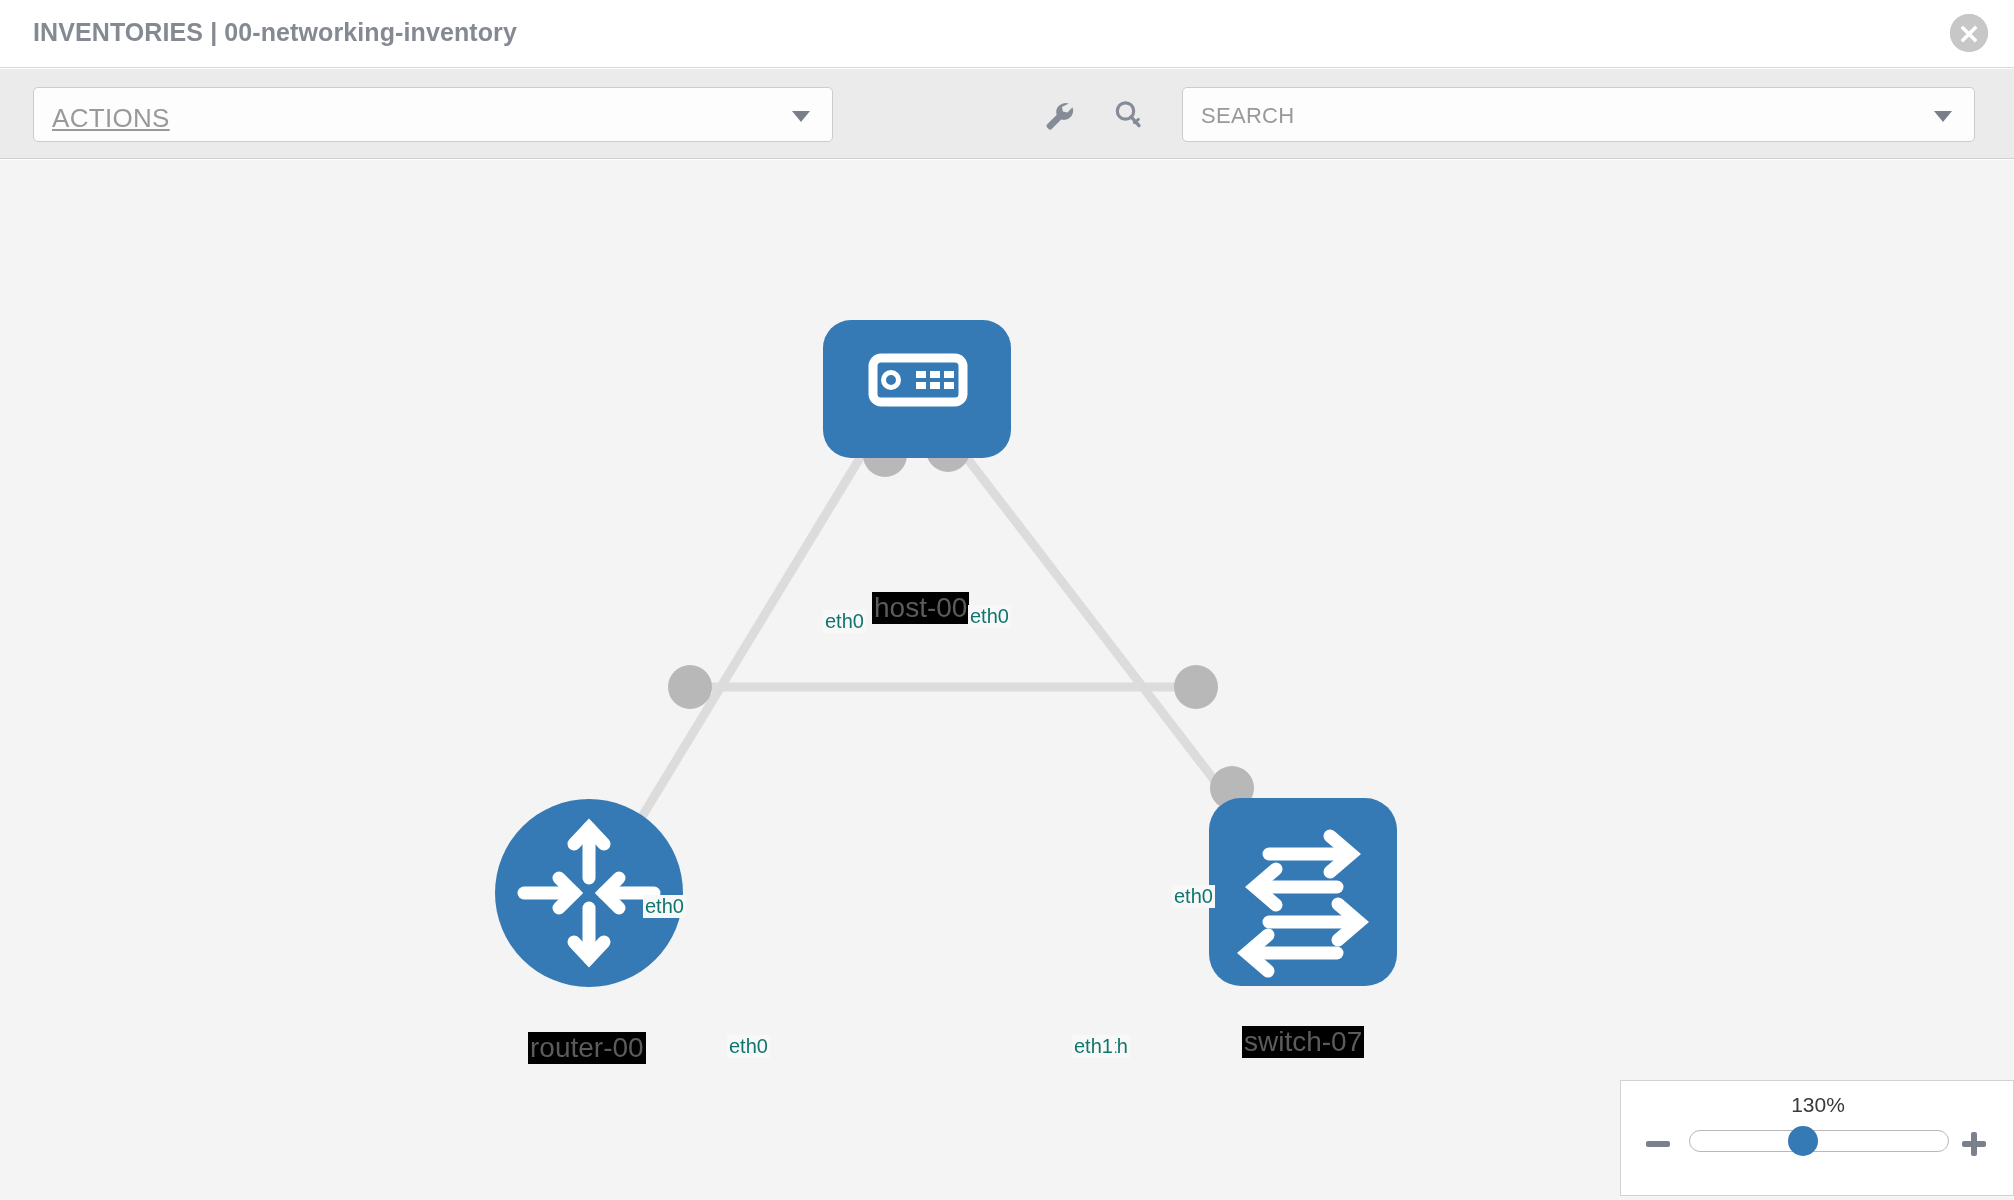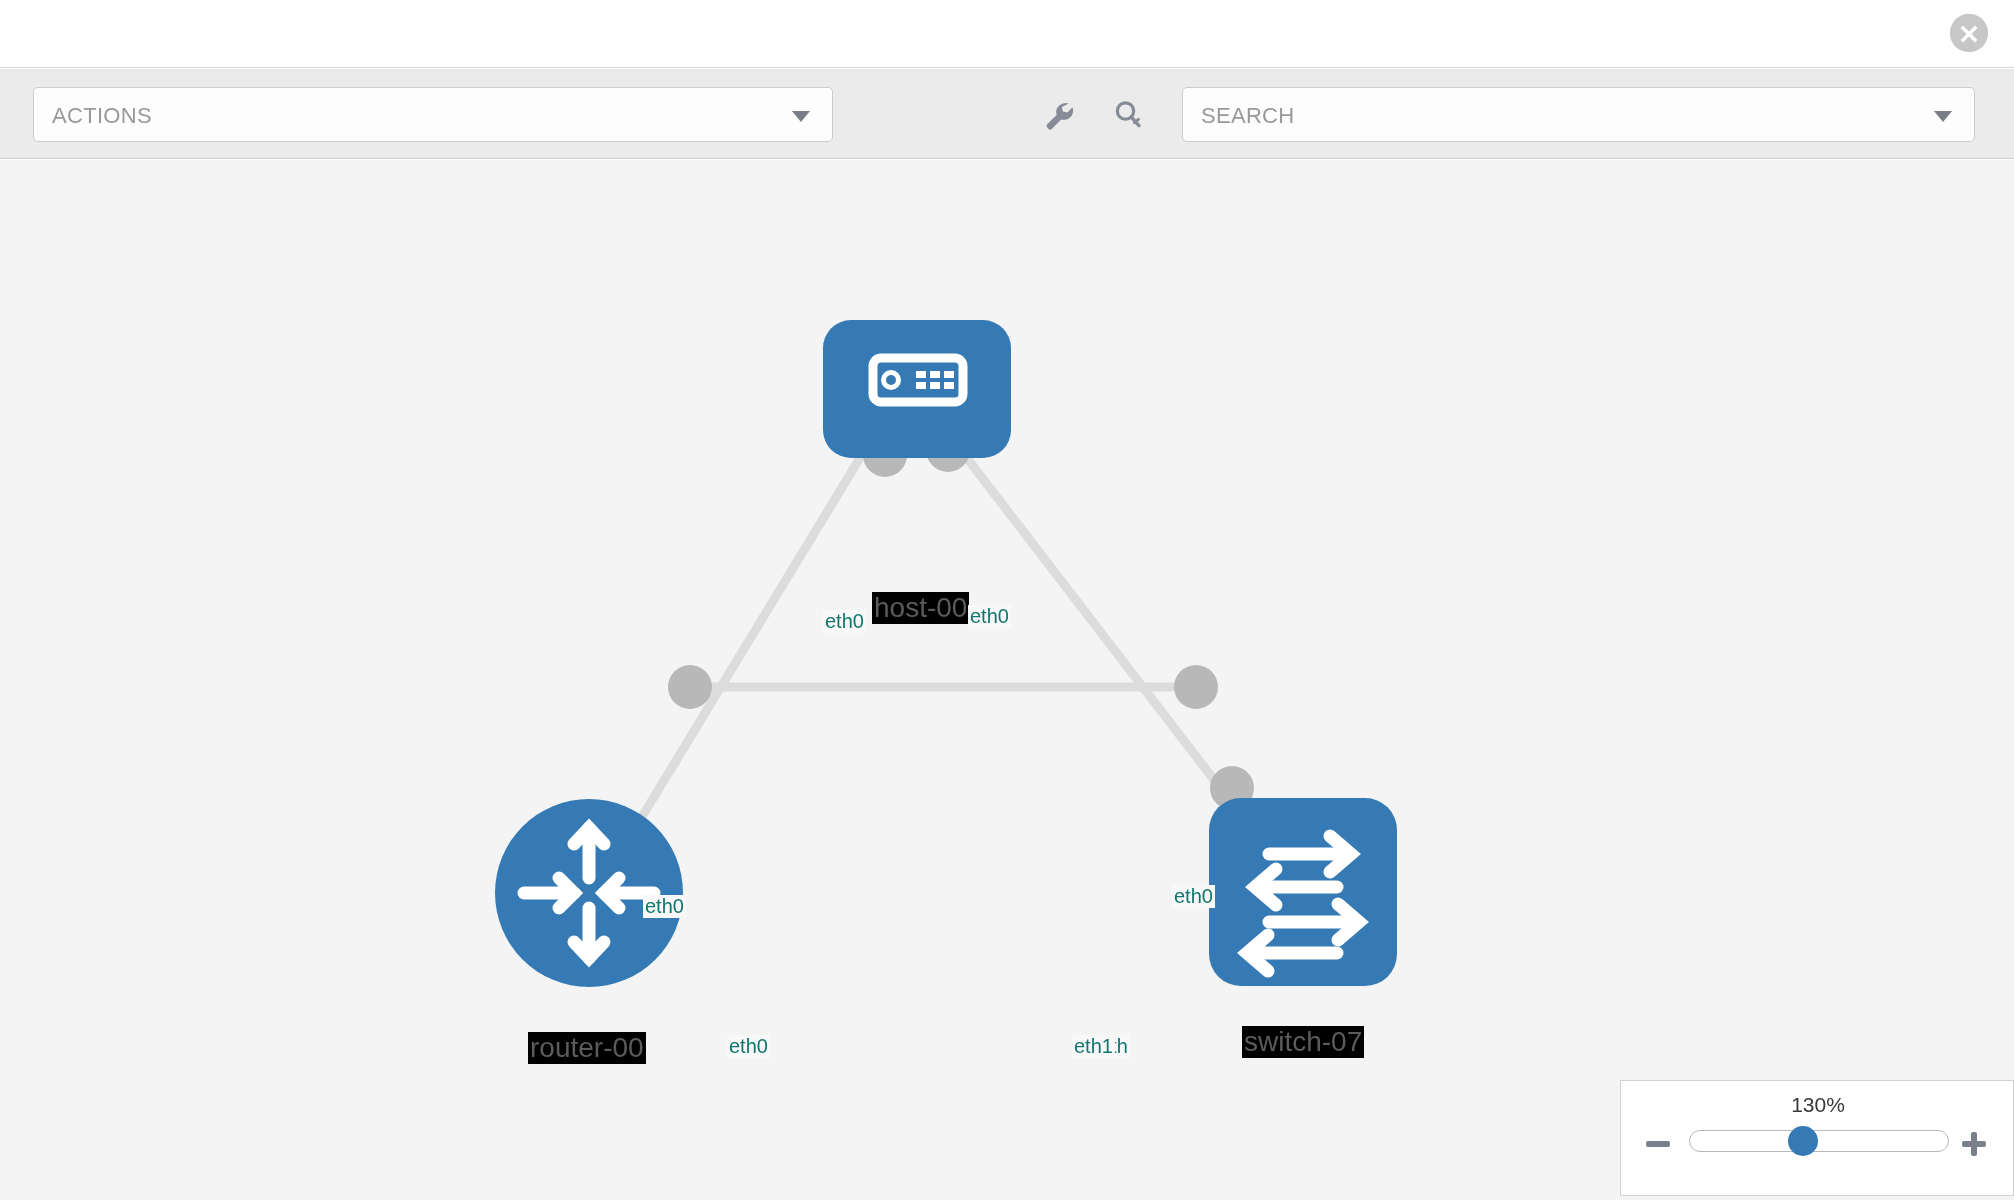--- a/index.html
+++ b/index.html
@@ -58,23 +58,24 @@
     width: 800px;
     height: 55px;
     background: #fdfdfd;
     border: 1px solid #cccccc;
     border-radius: 5px;
   }
   .actions-select .sel-label {
     position: absolute;
     left: 18px;
     top: 15px;
-    font-size: 22px;
+    font-size: 26px;
     color: #999999;
     letter-spacing: 0.3px;
+    text-decoration: underline;
   }
   .caret {
     position: absolute;
     right: 22px;
     top: 23px;
     width: 0; height: 0;
     border-left: 9px solid transparent;
     border-right: 9px solid transparent;
     border-top: 11px solid #7a7f87;
   }
@@ -183,20 +184,21 @@
     height: 30px;
     border-radius: 50%;
     background: #357ab4;
     cursor: pointer;
   }
 </style>
 </head>
 <body>
 
 <div class="page-header">
+  <div class="page-title">INVENTORIES | 00-networking-inventory</div>
   <div class="close-btn">
     <svg width="38" height="38" viewBox="0 0 38 38" aria-hidden="true">
       <circle cx="19" cy="19" r="19" fill="#c7c7c7"></circle>
       <path d="M13 11.5 L19 17.5 L25 11.5 L27.5 14 L21.5 20 L27.5 26 L25 28.5 L19 22.5 L13 28.5 L10.5 26 L16.5 20 L10.5 14 Z" fill="#ffffff"></path>
     </svg>
   </div>
 </div>
 
 <div class="toolbar">
 

